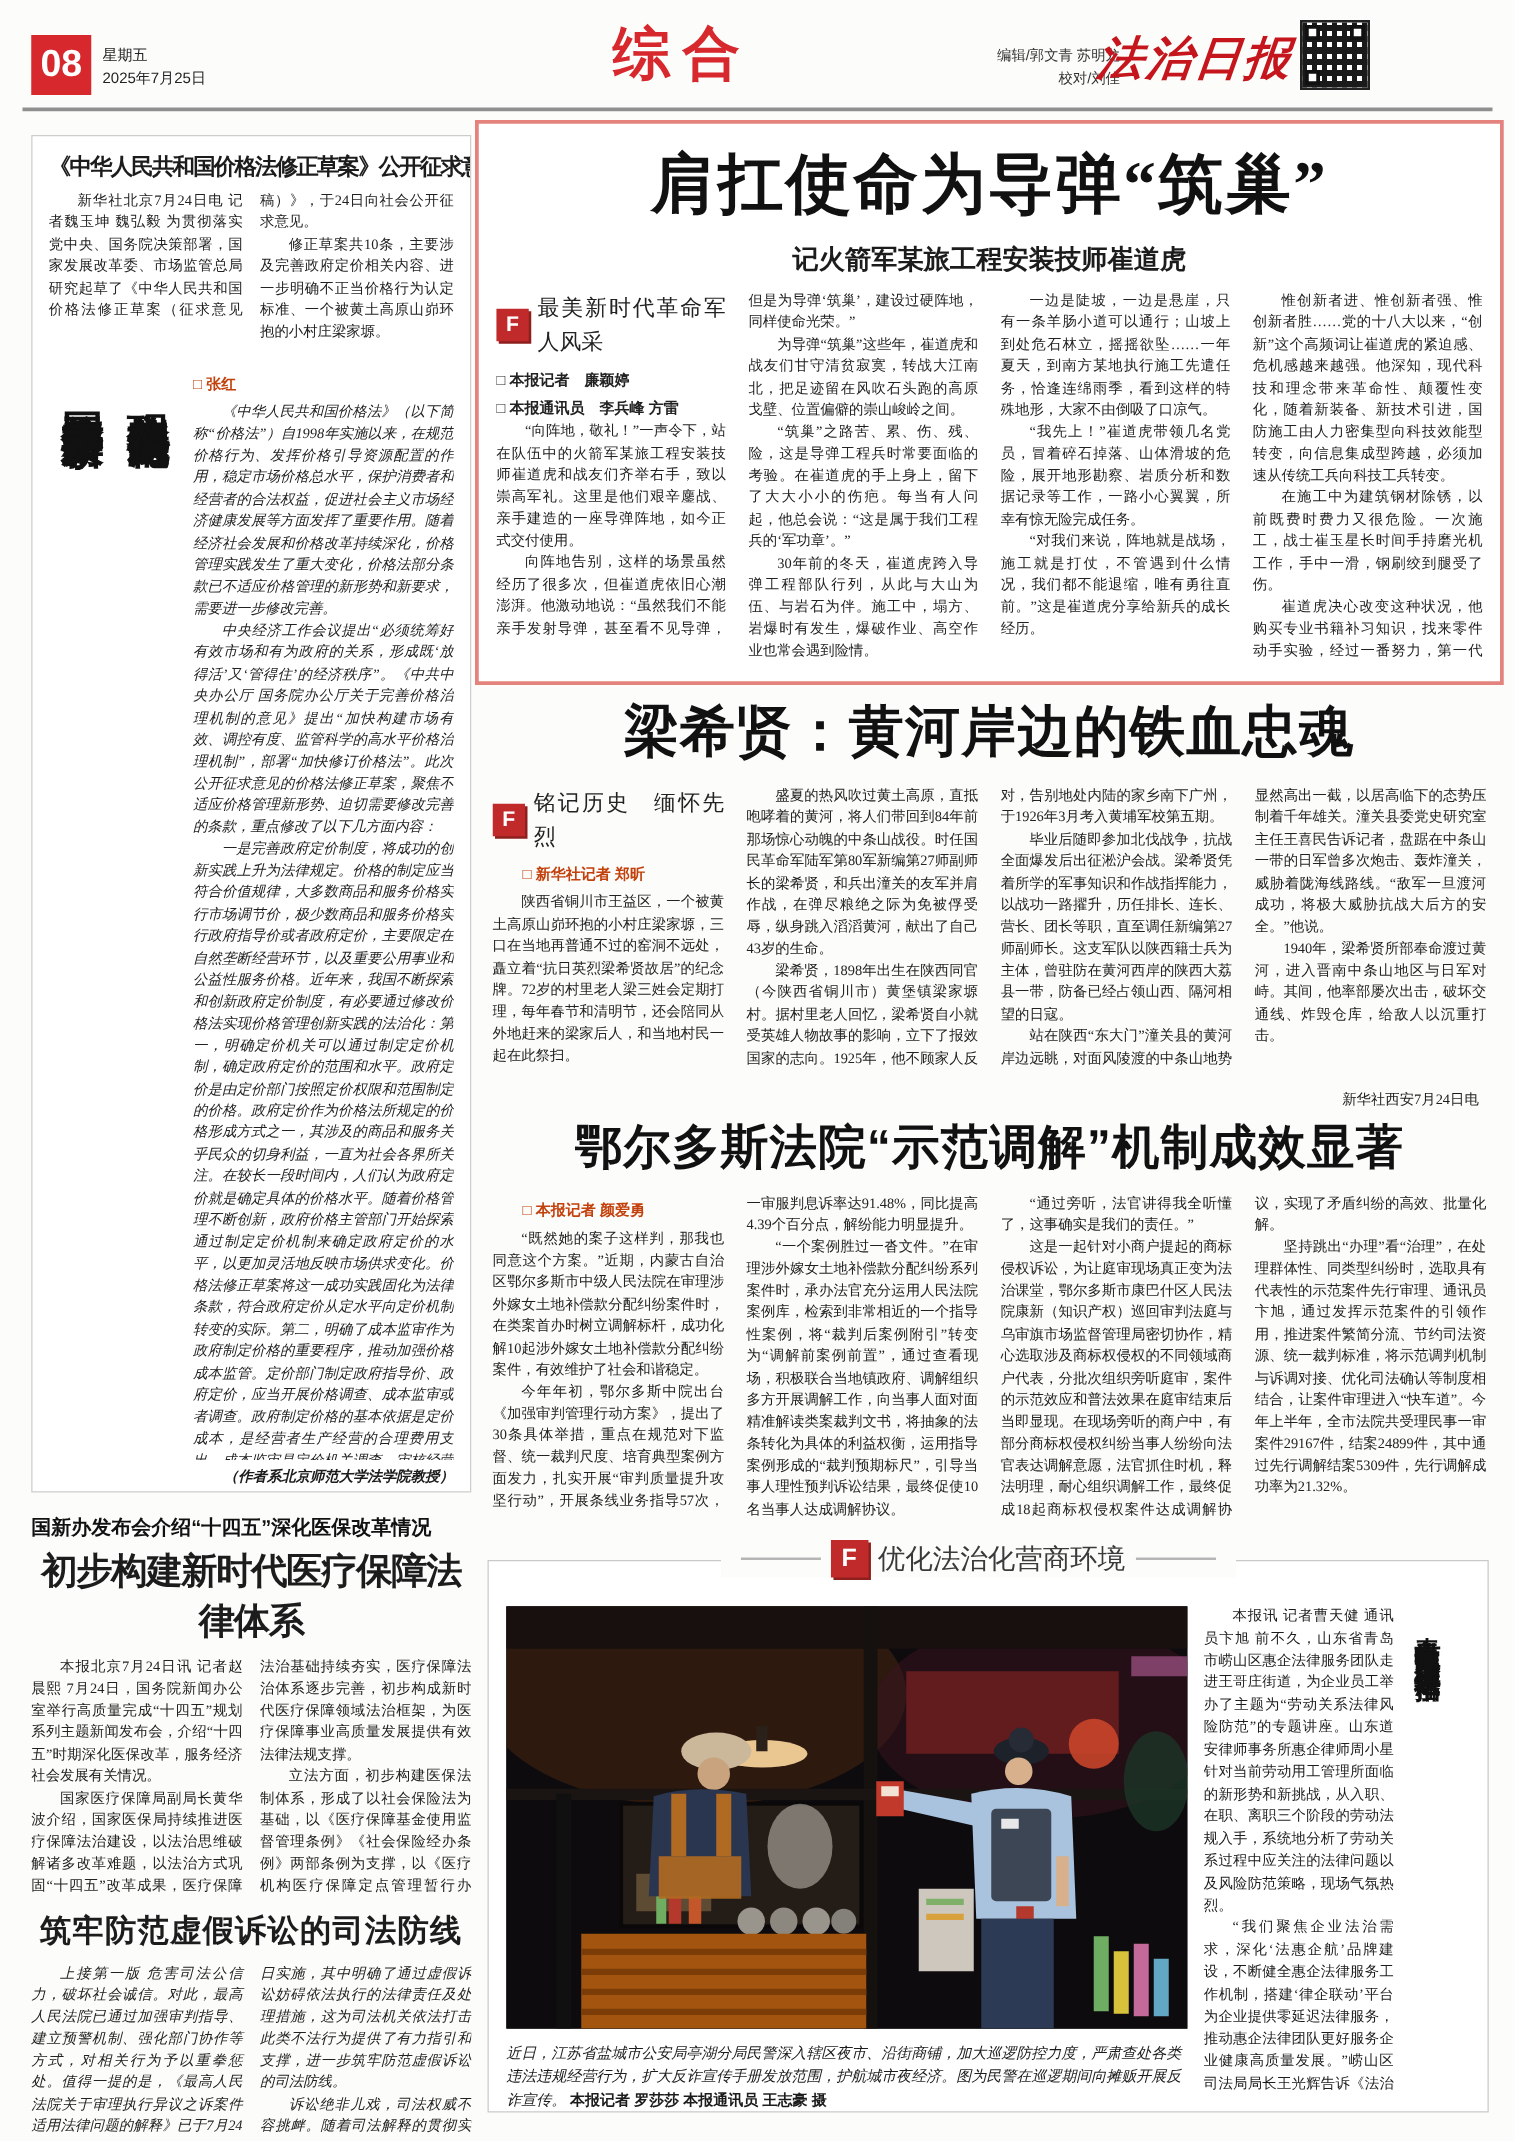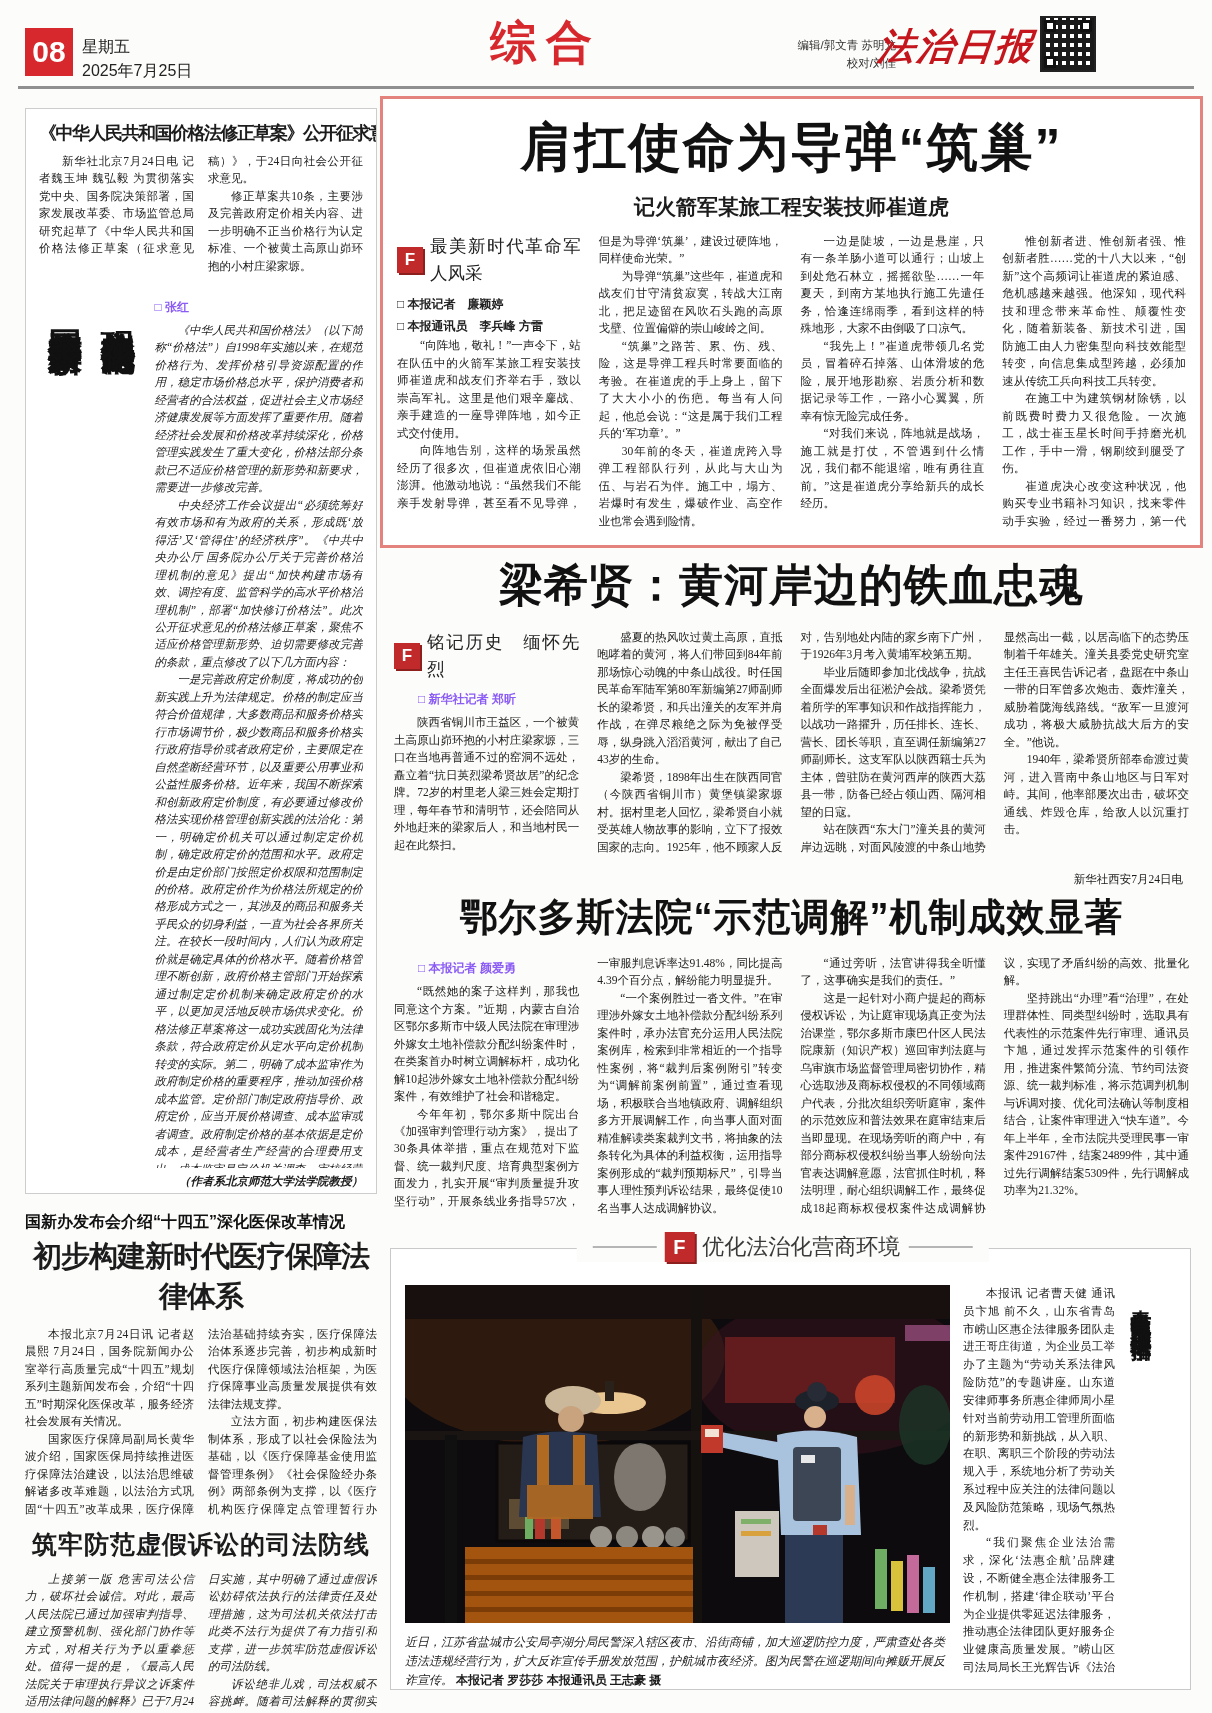--- a/index.html
+++ b/index.html
@@ -8,21 +8,21 @@
   *{box-sizing:border-box;}
   .abs{position:absolute;}
   .hei{font-family:"Liberation Sans","DejaVu Sans",sans-serif;}
   .kai{font-style:italic;}
   .clip{overflow:hidden;}
   .jus{text-align:justify;}
   p{margin:0;}
   
   .pagenum{left:25px;top:28px;width:48px;height:48px;background:#d6282d;color:#fff;
     font-weight:bold;font-size:30px;display:flex;align-items:center;justify-content:center;}
-  .dateblk{left:82px;top:35px;font-size:16px;line-height:1.5;color:#222;}
+  .dateblk{left:82px;top:35px;font-size:12px;line-height:1.5;color:#222;}
   .section{left:0;right:120px;top:12px;text-align:center;font-size:46px;font-weight:bold;
     color:#d6282d;letter-spacing:10px;}
   .editors{right:316px;top:36px;font-size:11.5px;text-align:right;line-height:1.6;color:#333;}
   .masthead{right:178px;top:22px;font-size:37px;font-weight:bold;color:#c4161c;
     font-style:italic;transform:skewX(-6deg);letter-spacing:2px;}
   .qr{right:116px;top:16px;width:56px;height:56px;border:2px solid #222;
     background:
       repeating-linear-gradient(90deg,#1a1a1a 0 4px,transparent 4px 8px),
       repeating-linear-gradient(0deg,#1a1a1a 0 5px,#fff 5px 9px);}
   .qr span{position:absolute;width:12px;height:12px;border:3px solid #111;background:#fff;}
@@ -35,36 +35,36 @@
   .cols2{column-count:2;column-gap:14px;column-fill:auto;}
   .bodytxt{font-size:11.5px;line-height:1.52;color:#222;}
   .bodytxt p{text-indent:2em;}
   .a-body{height:134px;margin-top:8px;}
   .artB{margin-top:12px;}
   .vhead{float:left;writing-mode:vertical-rl;height:436px;padding:4px 10px 4px 0;
     font-weight:bold;color:#111;line-height:1.55;}
   .vhead span{display:block;font-size:34px;letter-spacing:1px;
     font-family:"Liberation Sans","DejaVu Sans",sans-serif;}
   .byline{font-family:"Liberation Sans","DejaVu Sans",sans-serif;font-weight:bold;
-    font-size:12px;color:#8b5cf6;margin:4px 0 6px 0;}
+    font-size:12px;color:#c2410c;margin:4px 0 6px 0;}
   .b-body{height:846px;}
   .sig{font-weight:bold;text-align:right;font-size:11.5px;margin-top:6px;}
   
   .medical{left:25px;top:1212px;width:352px;}
   .kicker-plain{font-size:16px;font-weight:bold;text-align:left;color:#111;}
   .med-head{font-size:29px;font-weight:bold;text-align:center;letter-spacing:-1px;margin-top:4px;}
   .med-body{height:200px;margin-top:9px;}
   
   .lawsuit{left:25px;top:1528px;width:352px;}
   .law-head{font-size:25px;font-weight:bold;text-align:center;letter-spacing:1px;}
   .law-body{height:152px;margin-top:10px;}
   
   .redbox{left:380px;top:96px;width:823px;height:452px;border:3px solid #e4837e;
     background:#fff;padding:0 14px;}
-  .m-head{font-size:52px;font-weight:bold;text-align:center;letter-spacing:2px;margin-top:14px;color:#111;}
+  .m-head{font-size:52px;font-weight:bold;text-align:center;letter-spacing:2px;margin-top:14px;color:#111;font-family:Liberation Serif, serif;}
   .m-sub{font-size:21px;font-weight:bold;text-align:center;margin-top:10px;}
   .cols4{column-count:4;column-gap:18px;column-fill:auto;}
   .m-body{height:312px;margin-top:12px;}
   .kickrow{display:flex;align-items:center;gap:7px;margin-bottom:8px;}
   .flogo{width:26px;height:26px;background:#c02a2a;color:#fff;font-weight:bold;font-size:17px;
     display:inline-flex;align-items:center;justify-content:center;flex:0 0 auto;
     box-shadow:2px 2px 0 #8e1f1f;font-family:"Liberation Sans","DejaVu Sans",sans-serif;}
   .kicktxt{font-size:17.5px;color:#222;font-family:"Liberation Sans","DejaVu Sans",sans-serif;}
   .bylines p{font-family:"Liberation Sans","DejaVu Sans",sans-serif;font-weight:bold;
     font-size:12px;line-height:1.8;text-indent:0 !important;}

